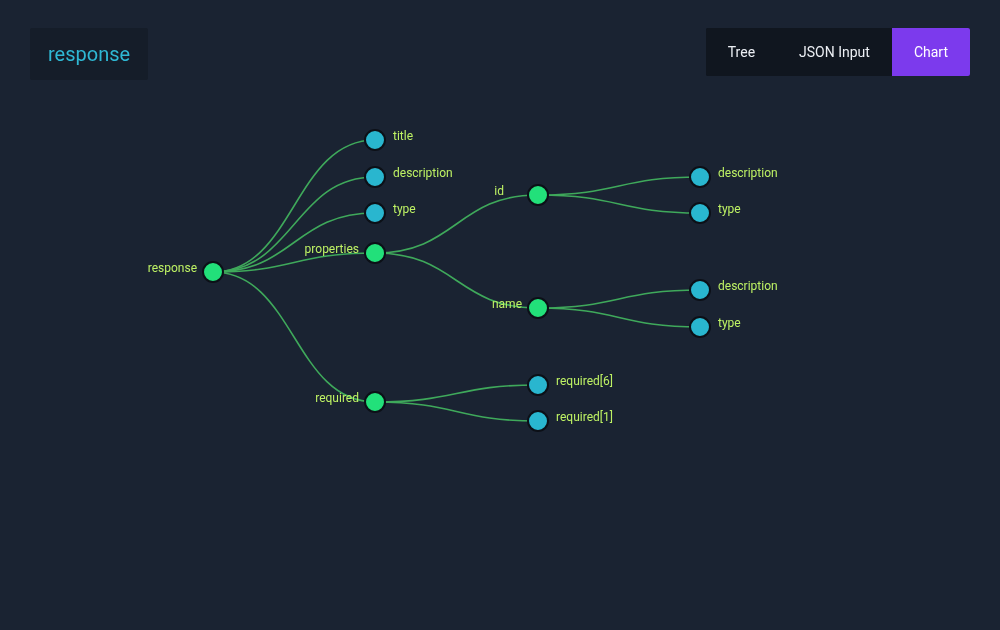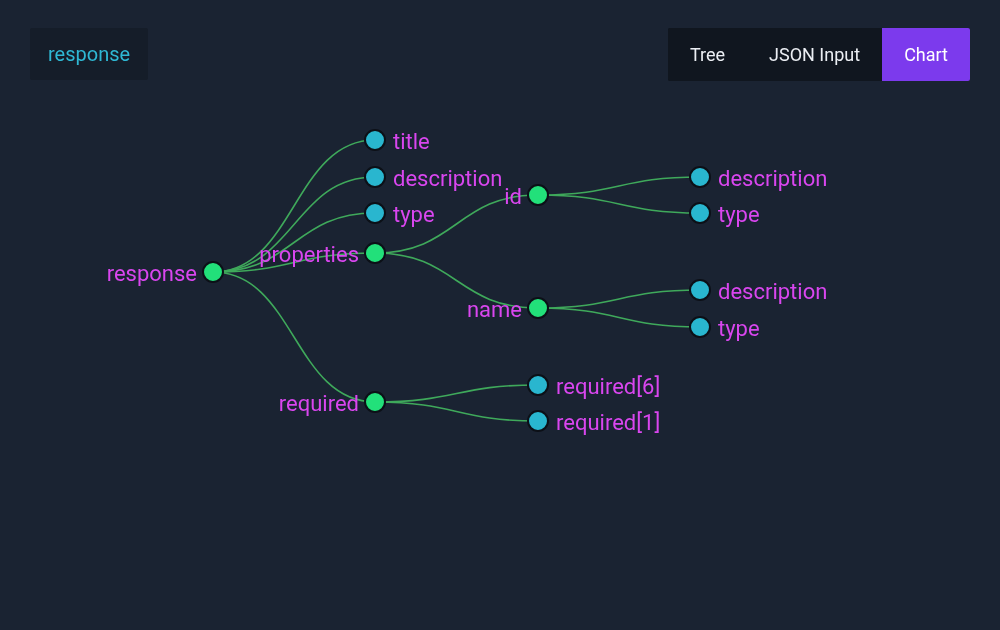--- a/index.html
+++ b/index.html
@@ -25,38 +25,38 @@
     border-radius: 2px;
   }
   .view-tabs {
     display: flex;
     background: #10161f;
     border-radius: 2px;
     overflow: hidden;
   }
   .view-tab {
     padding: 16px 22px;
-    font-size: 18px;
+    font-size: 14px;
     color: #eceff4;
     cursor: pointer;
     background: #10161f;
   }
   .view-tab.active {
     background: #7c3aed;
     color: #ffffff;
   }
   .chart-area {
     position: absolute;
     top: 0; left: 0;
     width: 1000px; height: 630px;
   }
   .node-label {
     position: absolute;
-    font-size: 22px;
-    color: #d946ef;
+    font-size: 12px;
+    color: #bef264;
     white-space: nowrap;
   }
   circle.branch {
     fill: #22e07a;
     stroke: #0c1017;
     stroke-width: 2;
   }
   circle.leaf {
     fill: #29b6cf;
     stroke: #0c1017;
@@ -109,20 +109,20 @@
     <div class="view-tab active">Chart</div>
   </div>
 </div>
 
 <div class="node-label" style="top: 261px; right: 803px; text-align: right;">response</div>
 <div class="node-label" style="top: 129px; left: 393px;">title</div>
 <div class="node-label" style="top: 166px; left: 393px;">description</div>
 <div class="node-label" style="top: 202px; left: 393px;">type</div>
 <div class="node-label" style="top: 242px; right: 641px; text-align: left;">properties</div>
 <div class="node-label" style="top: 391px; right: 641px; text-align: right; margin-left: 8px;">required</div>
-<div class="node-label" style="top: 184px; right: 478px; text-align: left;">id</div>
+<div class="node-label" style="top: 184px; right: 496px; text-align: left;">id</div>
 <div class="node-label" style="top: 297px; right: 478px; text-align: right;">name</div>
 <div class="node-label" style="top: 374px; left: 556px;">required[6]</div>
 <div class="node-label" style="top: 410px; left: 556px;">required[1]</div>
 <div class="node-label" style="top: 166px; left: 718px;">description</div>
 <div class="node-label" style="top: 202px; left: 718px;">type</div>
 <div class="node-label" style="top: 279px; left: 718px;">description</div>
 <div class="node-label" style="top: 316px; left: 718px;">type</div>
 
 </body></html>

